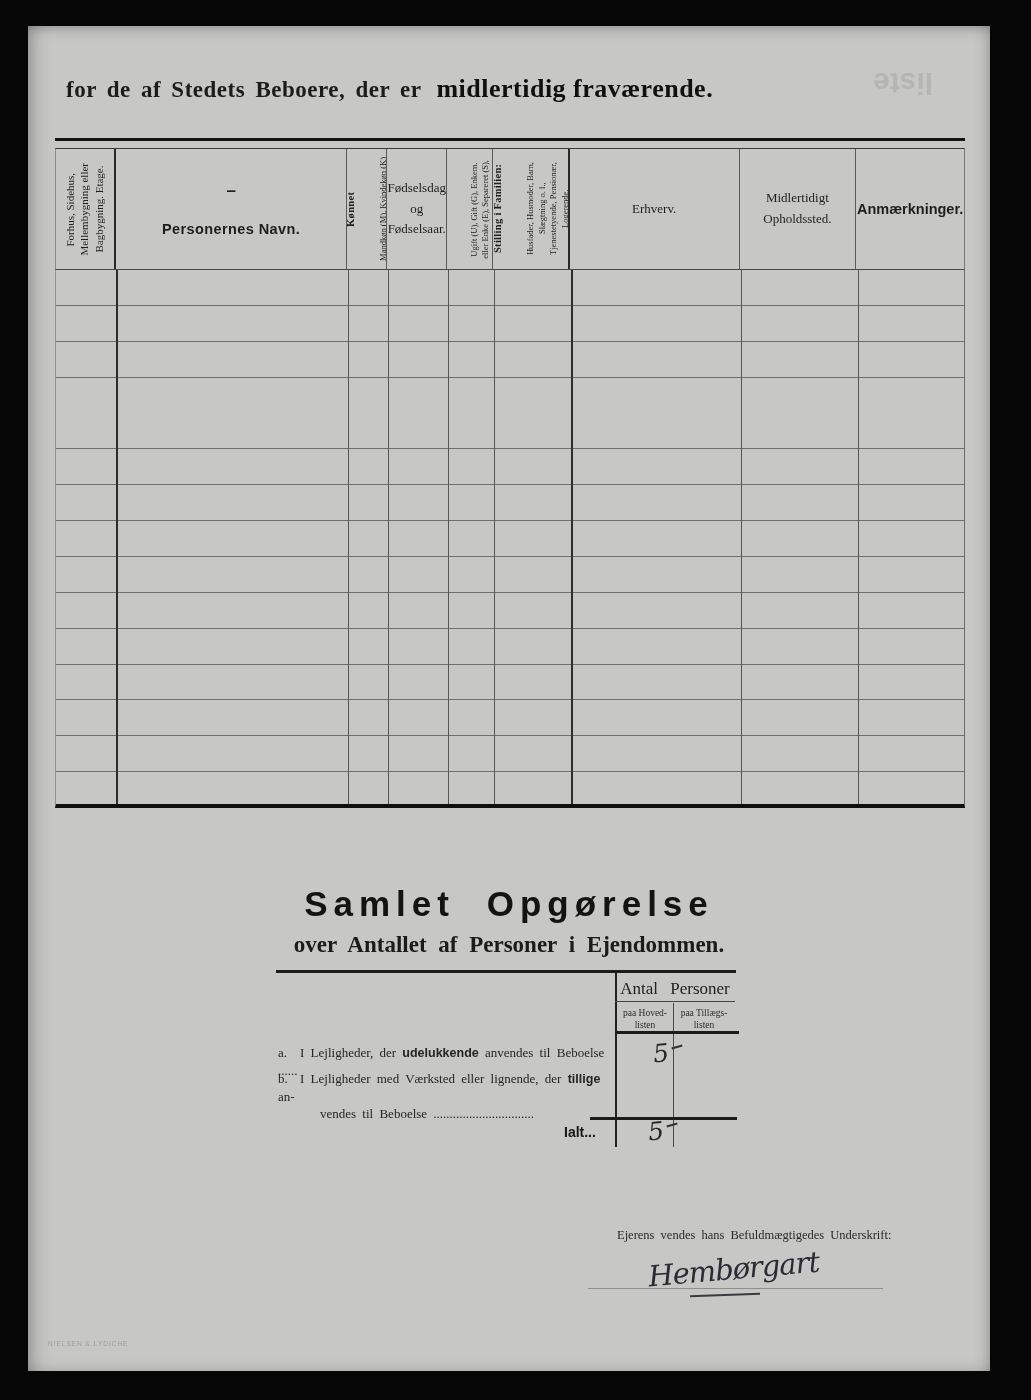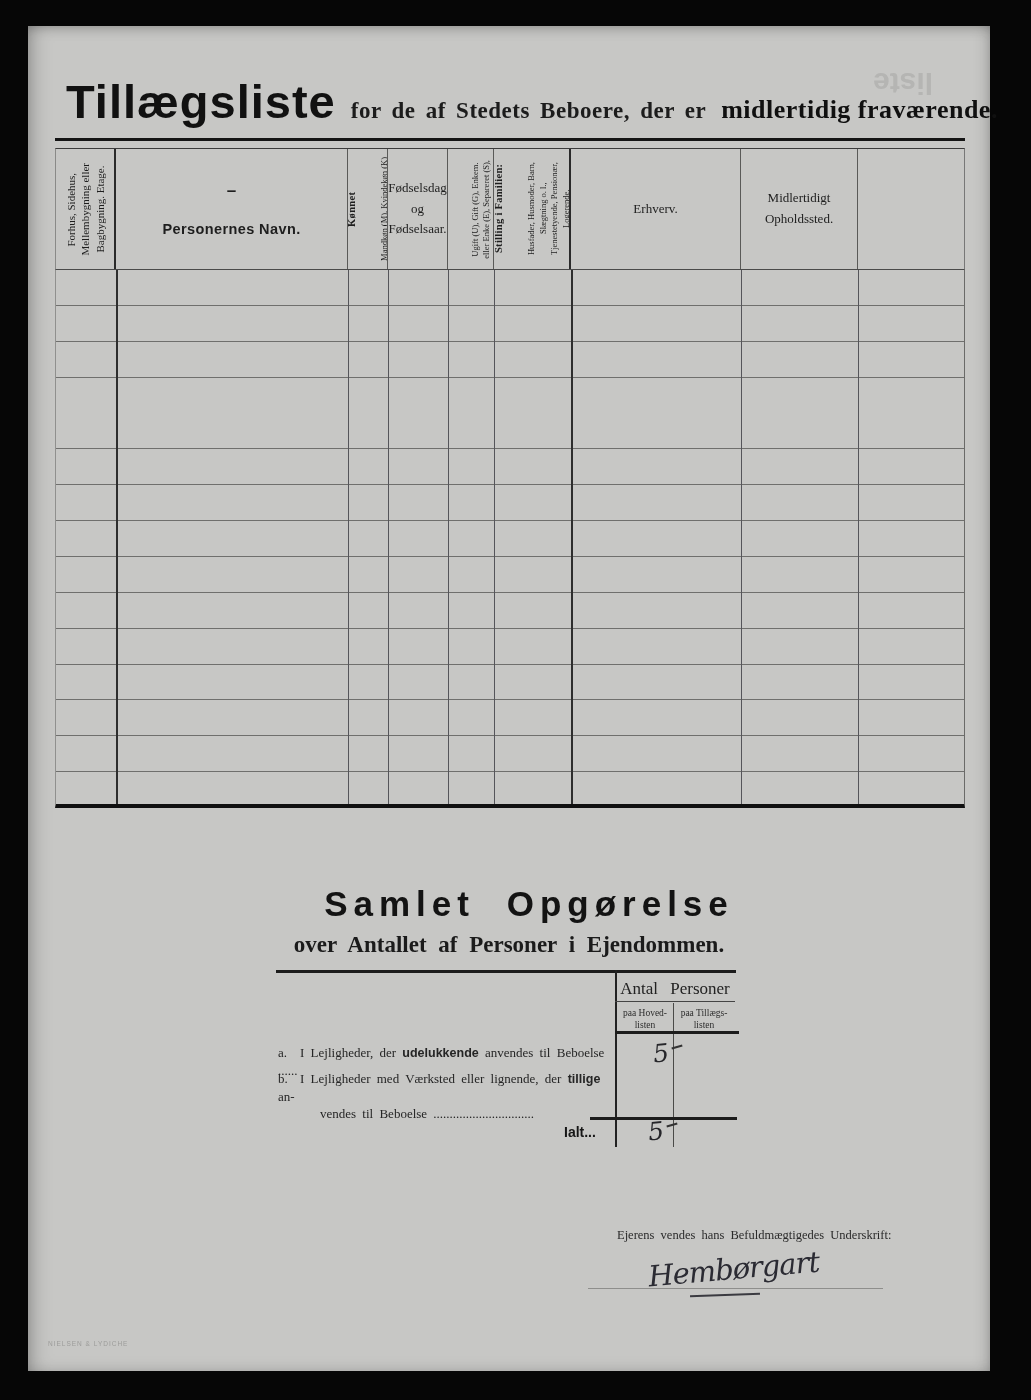--- a/index.html
+++ b/index.html
@@ -39,21 +39,21 @@
   .navn{font-family:"Liberation Sans",sans-serif;font-weight:bold;font-size:14.5px;letter-spacing:.4px;}
   .th-plain{font-size:13px;white-space:pre-line;line-height:1.6;}
   .th-bold{font-family:"Liberation Sans",sans-serif;font-weight:bold;font-size:14.5px;}
   .tbody{position:absolute;left:27px;top:244px;width:910px;height:538px;box-sizing:border-box;
          border-left:1px solid #90908e;border-right:1px solid #6a6a68;border-bottom:4px solid #101010;
          background:repeating-linear-gradient(to bottom,transparent 0px,transparent 34.9px,#6f6f6d 34.9px,#6f6f6d 35.87px);}
   .vline{position:absolute;top:0;bottom:0;width:1px;background:#55555a;}
   .vline.thick{width:2px;background:#2e2e2e;}
   
   .sum-head{position:absolute;left:0;width:962px;top:858px;text-align:center;
-            font-family:"Liberation Sans",sans-serif;font-weight:bold;font-size:35px;letter-spacing:6px;word-spacing:16px;color:#131313;padding-left:20px;}
+            font-family:"Liberation Sans",sans-serif;font-weight:bold;font-size:35px;letter-spacing:6px;word-spacing:16px;color:#131313;}
   .sum-sub{position:absolute;left:0;width:962px;top:906px;text-align:center;font-weight:bold;font-size:23px;word-spacing:6px;color:#1b1b1b;}
   .sum-topline{position:absolute;left:248px;top:944px;width:460px;height:3px;background:#1c1c1c;}
   .sv1{position:absolute;left:587px;top:944px;width:2px;height:177px;background:#222;}
   .sv2{position:absolute;left:645px;top:977px;width:1px;height:144px;background:#4a4a48;}
   .antal{position:absolute;left:587px;top:953px;width:120px;text-align:center;font-size:17px;word-spacing:8px;color:#222;}
   .antal-line{position:absolute;left:587px;top:975px;width:120px;height:1px;background:#444;}
   .subcol{position:absolute;top:981px;width:58px;text-align:center;font-size:9.5px;line-height:1.3;white-space:pre-line;color:#2c2c2c;}
   .subcol.c1{left:588px;} .subcol.c2{left:647px;}
   .antal-thick{position:absolute;left:587px;top:1005px;width:124px;height:3px;background:#1c1c1c;}
   .srow{position:absolute;left:250px;width:330px;font-size:13px;word-spacing:3px;color:#252525;line-height:1.35;}
@@ -77,21 +77,20 @@
   .printer{position:absolute;left:20px;top:1314px;font-family:"Liberation Sans",sans-serif;font-size:6.5px;
            letter-spacing:1px;color:#9c9c9a;}
 </style>
 </head>
 <body>
 
 <div class="stage">
   <div class="paper">
 
     <div class="title-row">
-      <span class="title-main">Tillægsliste</span>
       <span class="title-mid">for de af Stedets Beboere, der er</span>
       <span class="title-end">midlertidig fraværende.</span>
     </div>
     <div class="bleed">liste</div>
 
     <div class="rule-top"></div>
     <div class="thead">
       <div class="th w1">
         <div class="rot col1-rot">Forhus, Sidehus,
 Mellembygning eller
@@ -128,20 +127,23 @@
 Tjenestetyende, Pensionær,
 Logerende.</div>
         </div>
       </div>
       <div class="th w7">
         <div class="th-plain">Erhverv.</div>
       </div>
       <div class="th w8">
         <div class="th-plain">Midlertidigt
 Opholdssted.</div>
+      </div>
+      <div class="th w9">
+        <div class="th-bold">Anmærkninger.</div>
       </div>
     </div>
     <div class="tbody">
       <div class="vline thick" style="left:60px"></div>
       <div class="vline" style="left:292px"></div>
       <div class="vline" style="left:332px"></div>
       <div class="vline" style="left:392px"></div>
       <div class="vline" style="left:438px"></div>
       <div class="vline thick" style="left:515px"></div>
       <div class="vline" style="left:685px"></div>

